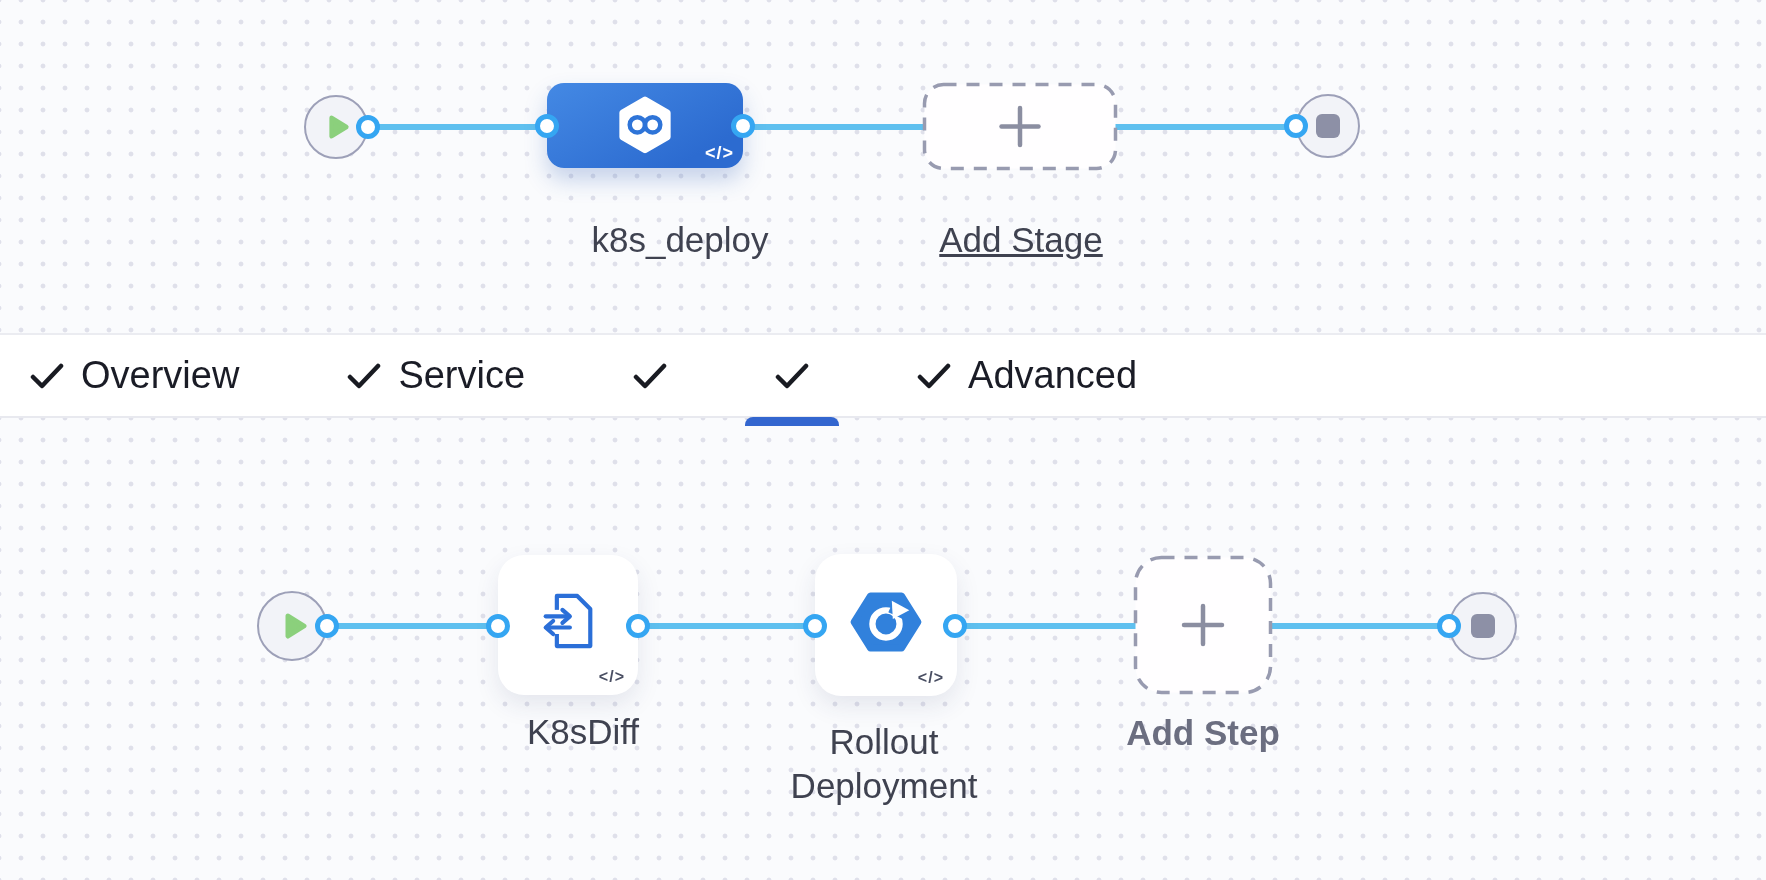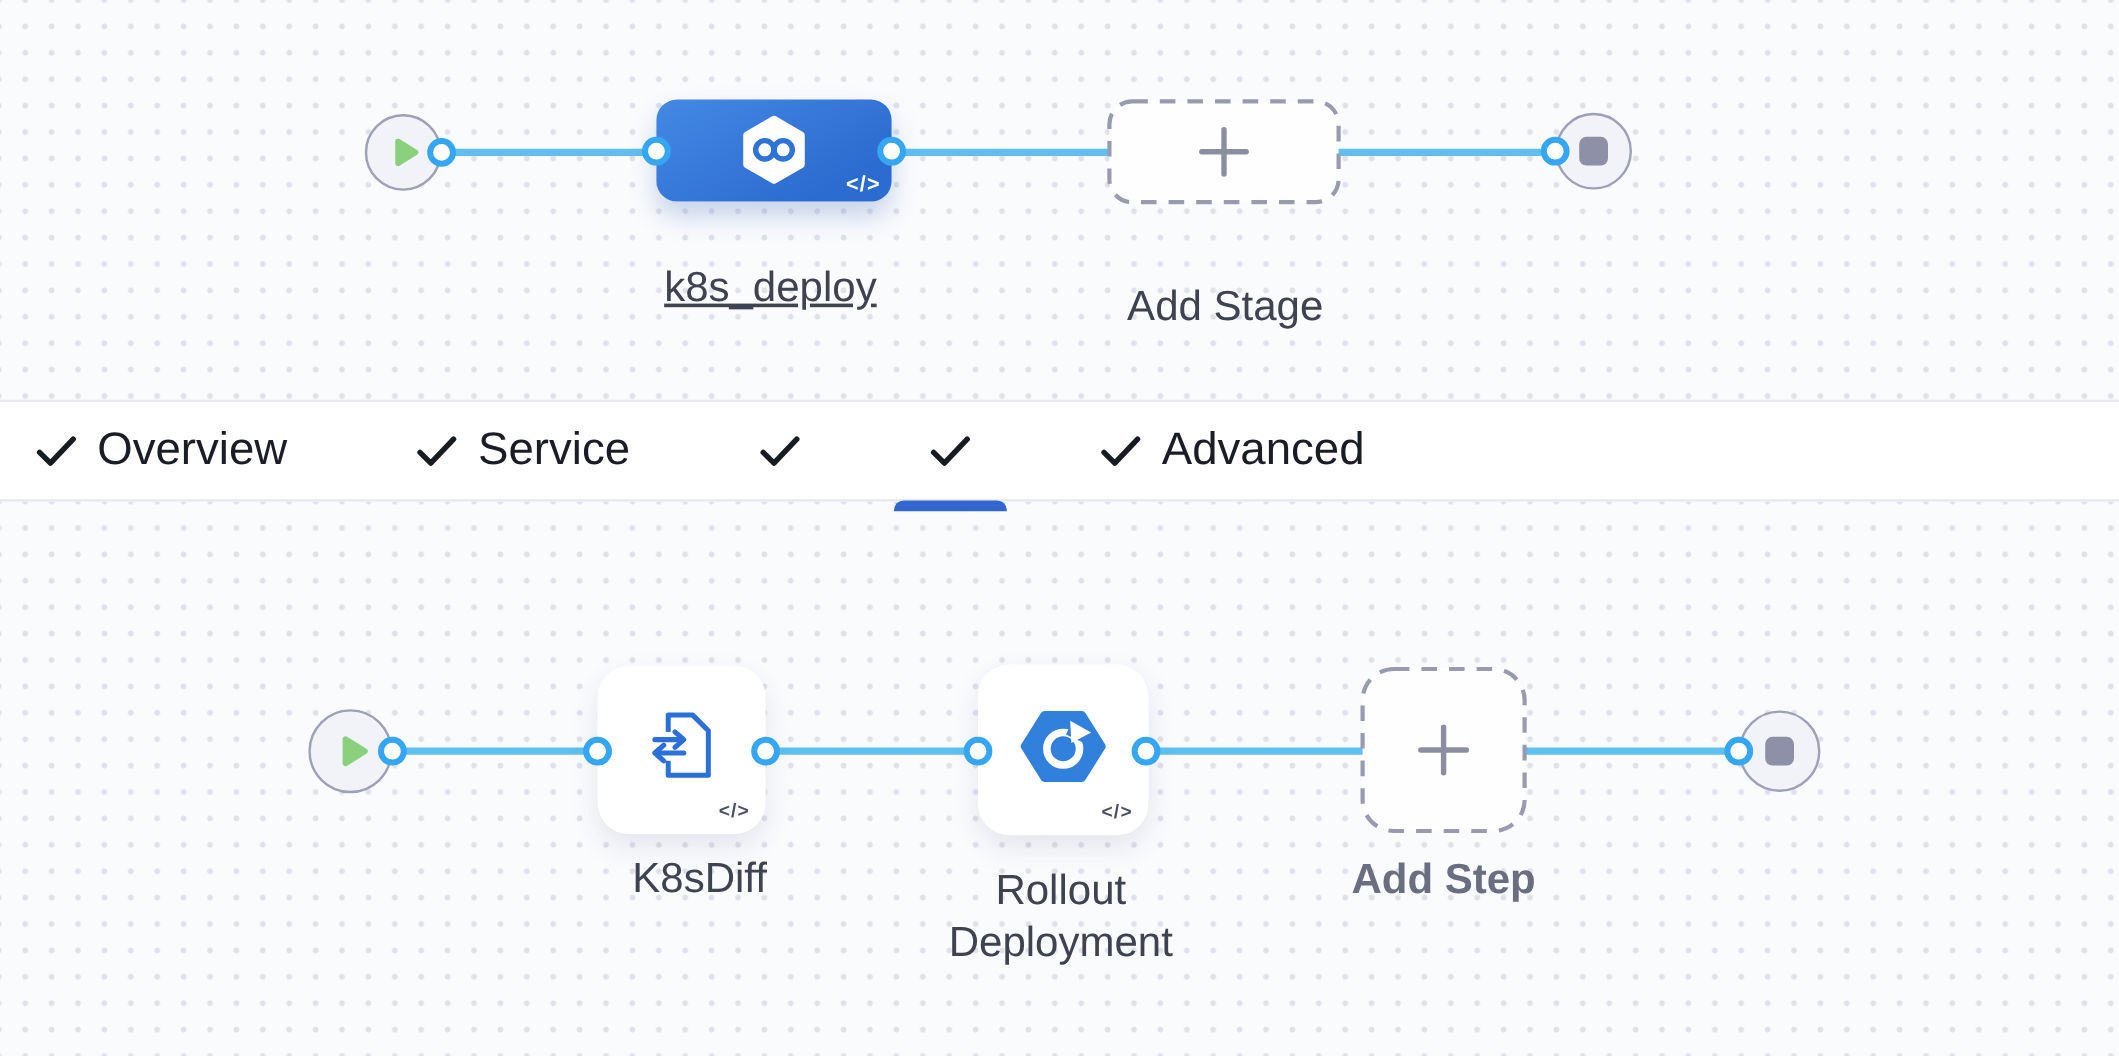--- a/index.html
+++ b/index.html
@@ -121,22 +121,22 @@
 
     <div class="terminal" style="left:1296px; top:94px; width:64px; height:64px;">
       <div class="stop-square"></div>
     </div>
 
     <div class="ring" style="left:356px; top:115px;"></div>
     <div class="ring" style="left:535px; top:114px;"></div>
     <div class="ring" style="left:731px; top:114px;"></div>
     <div class="ring" style="left:1284px; top:114px;"></div>
 
-    <div class="node-label" style="left:642px; top:220px;text-decoration:underline;">k8s_deploy</div>
-    <div class="node-label" style="left:1021px; top:236px;">Add Stage</div>
+    <div class="node-label" style="left:680px; top:220px;">k8s_deploy</div>
+    <div class="node-label" style="left:1021px; top:220px;text-decoration:underline;">Add Stage</div>
   </div>
 
   <div class="tabbar">
 
     <div class="tab">
       <svg class="check-icon" width="34" height="28" viewBox="0 0 34 28">
         <path d="M3 15 L12 24 L31 4" fill="none" stroke="#191b22" stroke-width="4.5" stroke-linecap="round" stroke-linejoin="round"></path>
       </svg>
       <span>Overview</span>
     </div>

